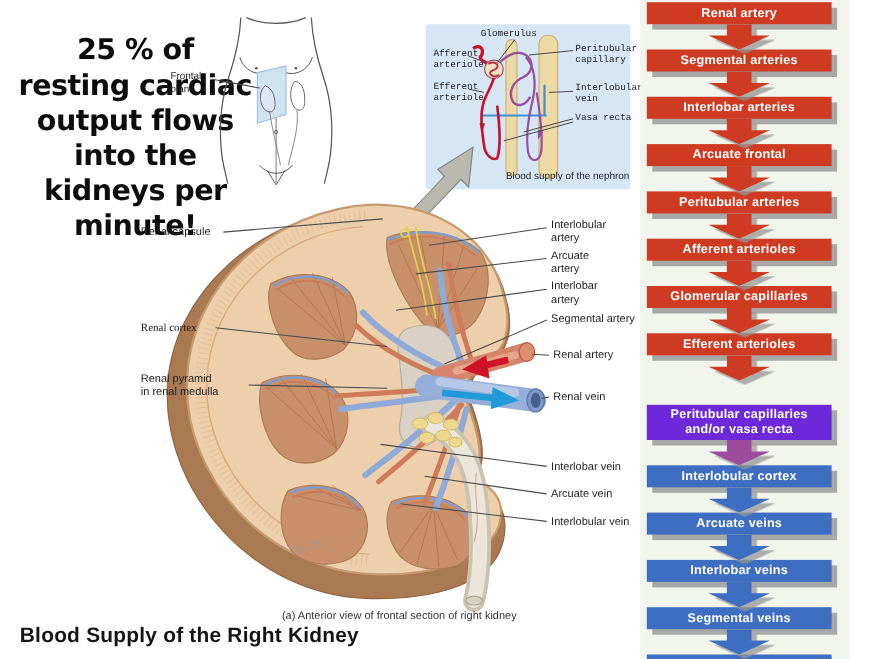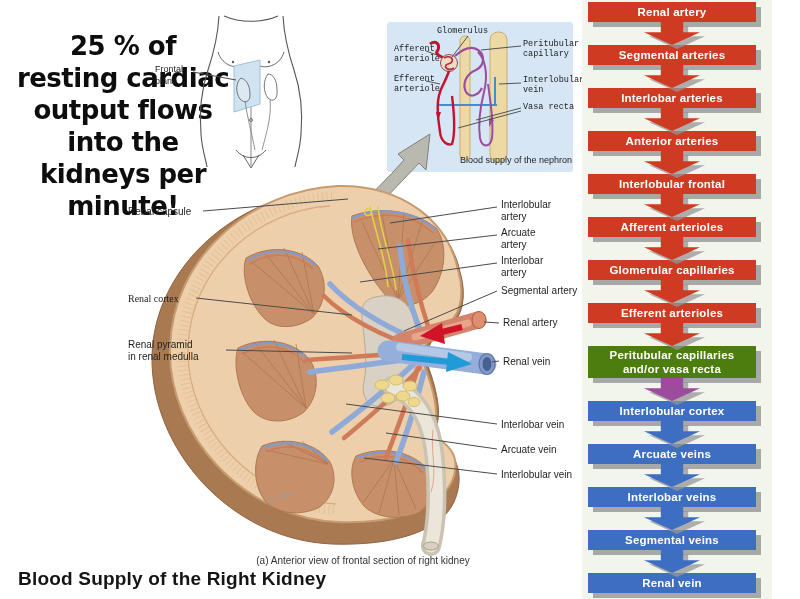--- a/index.html
+++ b/index.html
@@ -260,41 +260,41 @@
           <div class="flow-arrow" style="background: rgb(206, 59, 34);"></div>
         </div>
         <div class="flow-box" style="background: rgb(206, 59, 34);">Segmental arteries</div>
         <div class="flow-arrow-wrap">
           <div class="flow-arrow" style="background: rgb(206, 59, 34);"></div>
         </div>
         <div class="flow-box" style="background: rgb(206, 59, 34);">Interlobar arteries</div>
         <div class="flow-arrow-wrap">
           <div class="flow-arrow" style="background: rgb(206, 59, 34);"></div>
         </div>
-        <div class="flow-box" style="background: rgb(206, 59, 34);">Anterior arteries</div>
-        <div class="flow-arrow-wrap">
-          <div class="flow-arrow" style="background: rgb(206, 59, 34);"></div>
-        </div>
-        <div class="flow-box" style="background: rgb(206, 59, 34);">Interlobular frontal</div>
+        <div class="flow-box" style="background: rgb(206, 59, 34);">Arcuate frontal</div>
+        <div class="flow-arrow-wrap">
+          <div class="flow-arrow" style="background: rgb(206, 59, 34);"></div>
+        </div>
+        <div class="flow-box" style="background: rgb(206, 59, 34);">Peritubular arteries</div>
         <div class="flow-arrow-wrap">
           <div class="flow-arrow" style="background: rgb(206, 59, 34);"></div>
         </div>
         <div class="flow-box" style="background: rgb(206, 59, 34);">Afferent arterioles</div>
         <div class="flow-arrow-wrap">
           <div class="flow-arrow" style="background: rgb(206, 59, 34);"></div>
         </div>
         <div class="flow-box" style="background: rgb(206, 59, 34);">Glomerular capillaries</div>
         <div class="flow-arrow-wrap">
           <div class="flow-arrow" style="background: rgb(206, 59, 34);"></div>
         </div>
         <div class="flow-box" style="background: rgb(206, 59, 34);">Efferent arterioles</div>
         <div class="flow-arrow-wrap">
           <div class="flow-arrow" style="background: rgb(206, 59, 34);"></div>
         </div>
-        <div class="flow-box tall" style="background: #4d7c0f;">Peritubular capillaries
+        <div class="flow-box tall" style="background: #6d28d9; margin-top: 22px;">Peritubular capillaries
 and/or vasa recta</div>
         <div class="flow-arrow-wrap">
           <div class="flow-arrow" style="background: rgb(156, 75, 157);"></div>
         </div>
         <div class="flow-box" style="background: rgb(62, 110, 194);">Interlobular cortex</div>
         <div class="flow-arrow-wrap">
           <div class="flow-arrow" style="background: rgb(62, 110, 194);"></div>
         </div>
         <div class="flow-box" style="background: rgb(62, 110, 194);">Arcuate veins</div>
         <div class="flow-arrow-wrap">

